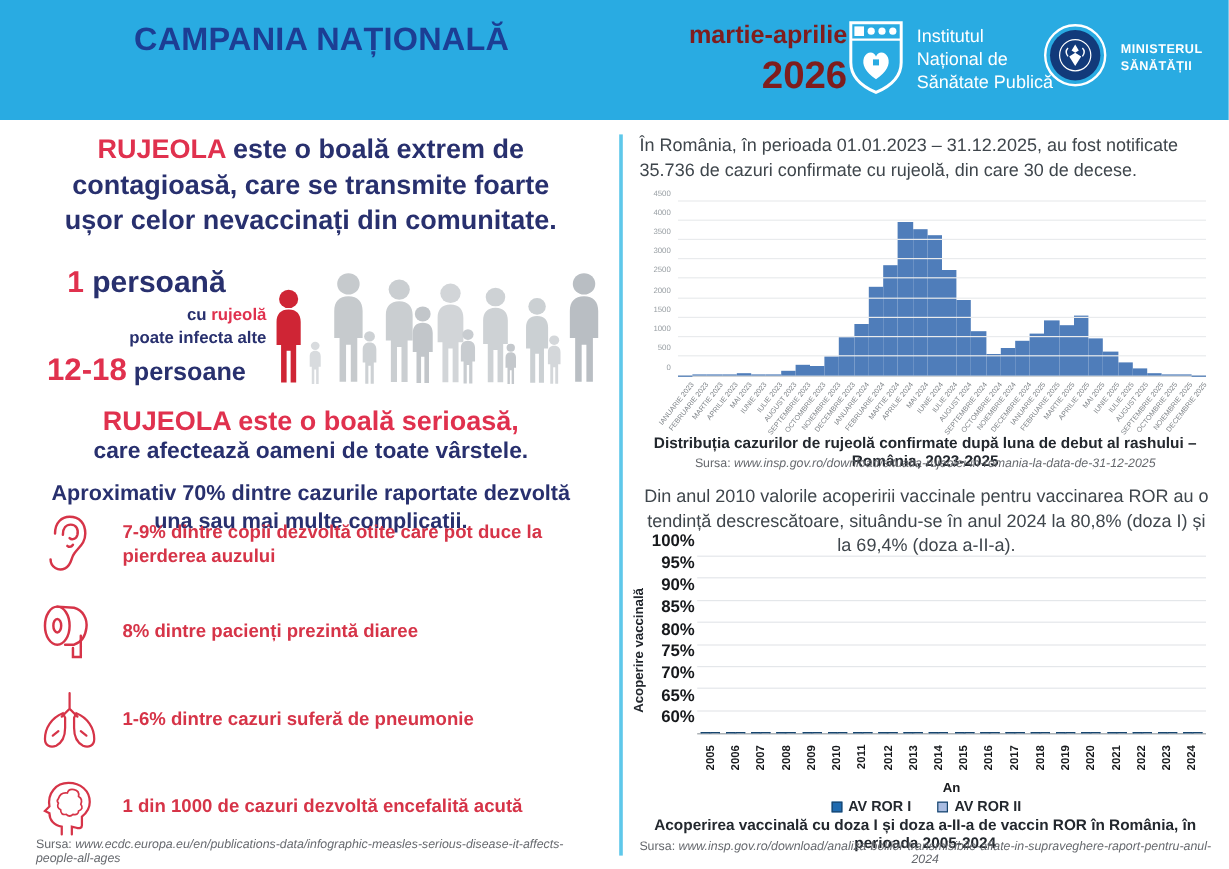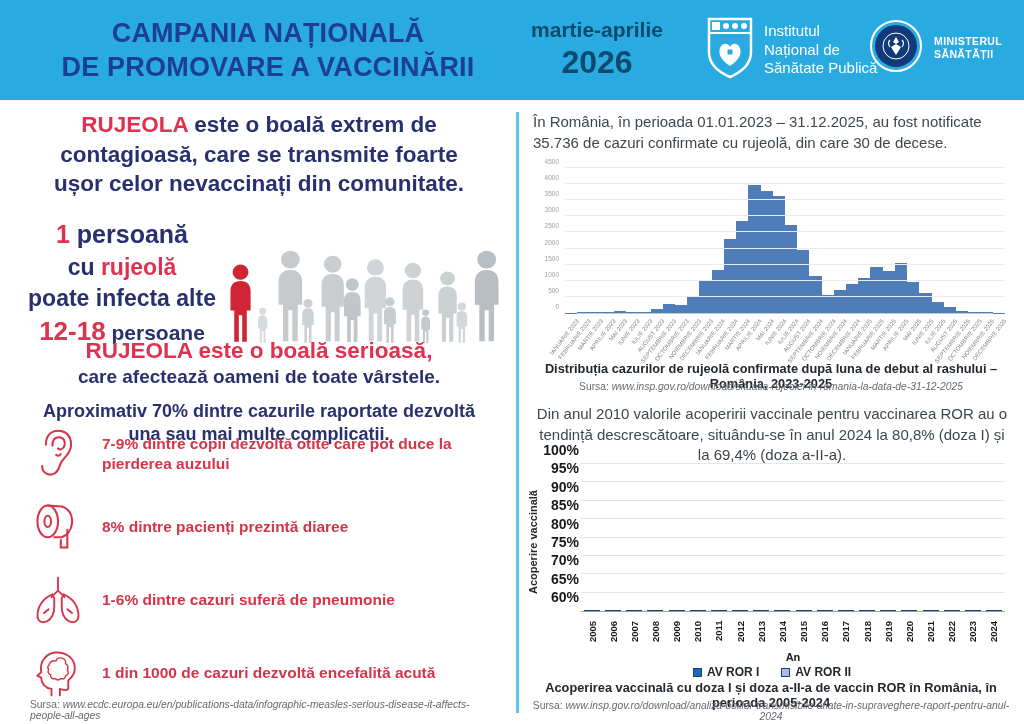--- a/index.html
+++ b/index.html
@@ -3,39 +3,39 @@
 <meta charset="utf-8">
 <style>
   * { margin:0; padding:0; box-sizing:border-box; }
   html,body { width:1024px; height:724px; }
   body { font-family:"Liberation Sans", sans-serif; background:#ffffff; position:relative; overflow:hidden; }
 
   
   .header { position:absolute; left:0; top:0; width:1024px; height:100px; background:#29abe2; }
   .header-title { position:absolute; left:28px; top:16px; width:480px; text-align:center;
     color:#1c3e94; font-weight:bold; font-size:27px; line-height:1.27; letter-spacing:.2px; }
-  .period-block { position:absolute; left:512px; top:18px; width:170px; text-align:center; color:#0c4a6e; }
+  .period-block { position:absolute; left:536px; top:18px; width:170px; text-align:right; color:#7f1d1d; }
   .period-line { font-size:21px; font-weight:bold; }
   .period-year { font-size:32px; font-weight:bold; margin-top:2px; }
   .logo-group { position:absolute; display:flex; align-items:center; gap:10px; }
   .logo-insp { left:706px; top:16px; }
   .logo-ms { left:868px; top:18px; }
   .logo-text { color:#ffffff; font-size:15px; line-height:1.25; }
   .logo-text.caps { text-transform:uppercase; font-weight:bold; letter-spacing:.4px; font-size:10.5px; }
 
   
   .h1-block { position:absolute; left:16px; top:110px; width:486px; text-align:center;
     font-weight:bold; font-size:22.5px; line-height:1.32; color:#28306e; }
   .red { color:#e0314e; }
   .navy { color:#28306e; }
 
   .infection-row { position:absolute; left:22px; top:218px; width:478px; display:flex; align-items:flex-end; }
   .infection-text { width:200px; text-align:center; font-weight:bold; line-height:1.35; padding-bottom:6px; }
   .it-l1 { font-size:25px; }
-  .it-l2, .it-l3 { font-size:23px; }
+  .it-l2, .it-l3 { font-size:14px;text-align:right; }
   .it-l4 { font-size:21px; }
   .it-l4 .red { font-size:26px; }
   .silhouettes { width:278px; height:114px; }
 
   .h2-block { position:absolute; left:16px; top:338px; width:486px; text-align:center; font-weight:bold; }
   .h2-line1 { font-size:22.5px; color:#e0314e; }
   .h2-line2 { font-size:19px; color:#28306e; margin-top:2px; }
   .p30 { position:absolute; left:30px; top:400px; width:458px; text-align:center;
     font-weight:bold; font-size:18px; line-height:1.3; color:#28306e; }
 
@@ -104,21 +104,20 @@
     display:flex; justify-content:center; gap:22px; }
   .legend-item { display:flex; align-items:center; gap:5px; font-weight:bold; font-size:12px; color:#23282e; }
   .legend-swatch { width:9px; height:9px; border:1px solid #17456e; display:inline-block; }
 </style>
 </head>
 <body>
 
 <div class="header">
   <div class="header-title">
     <div>CAMPANIA NAȚIONALĂ</div>
-    <div>DE PROMOVARE A VACCINĂRII</div>
   </div>
   <div class="period-block">
     <div class="period-line">martie-aprilie</div>
     <div class="period-year">2026</div>
   </div>
   <div class="logo-group logo-insp">
     <span>
       <svg width="48" height="64" viewBox="0 0 48 64" fill="none">
         <path d="M3,3 H45 V36 Q45,52 24,61 Q3,52 3,36 Z" stroke="#ffffff" stroke-width="2.5"></path>
         <line x1="3" y1="17" x2="45" y2="17" stroke="#ffffff" stroke-width="2"></line>

